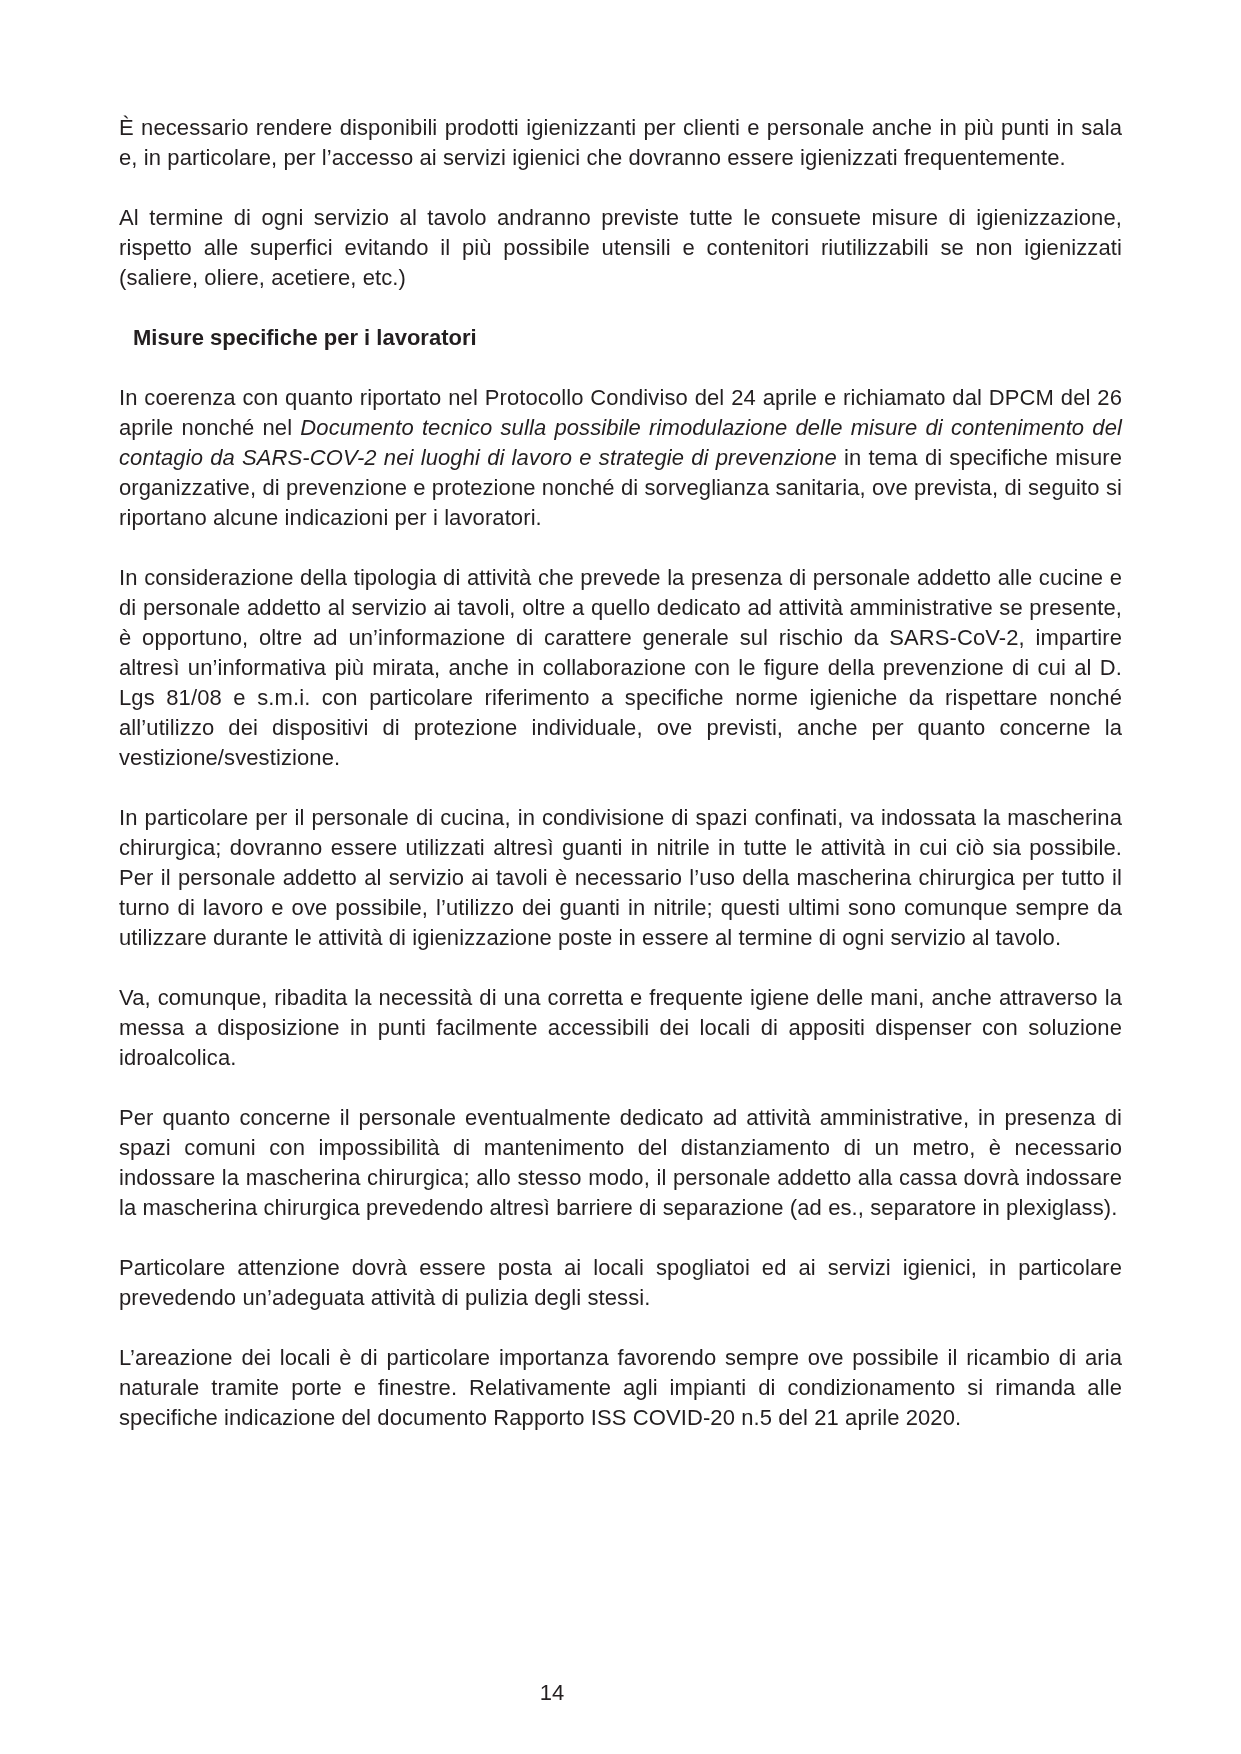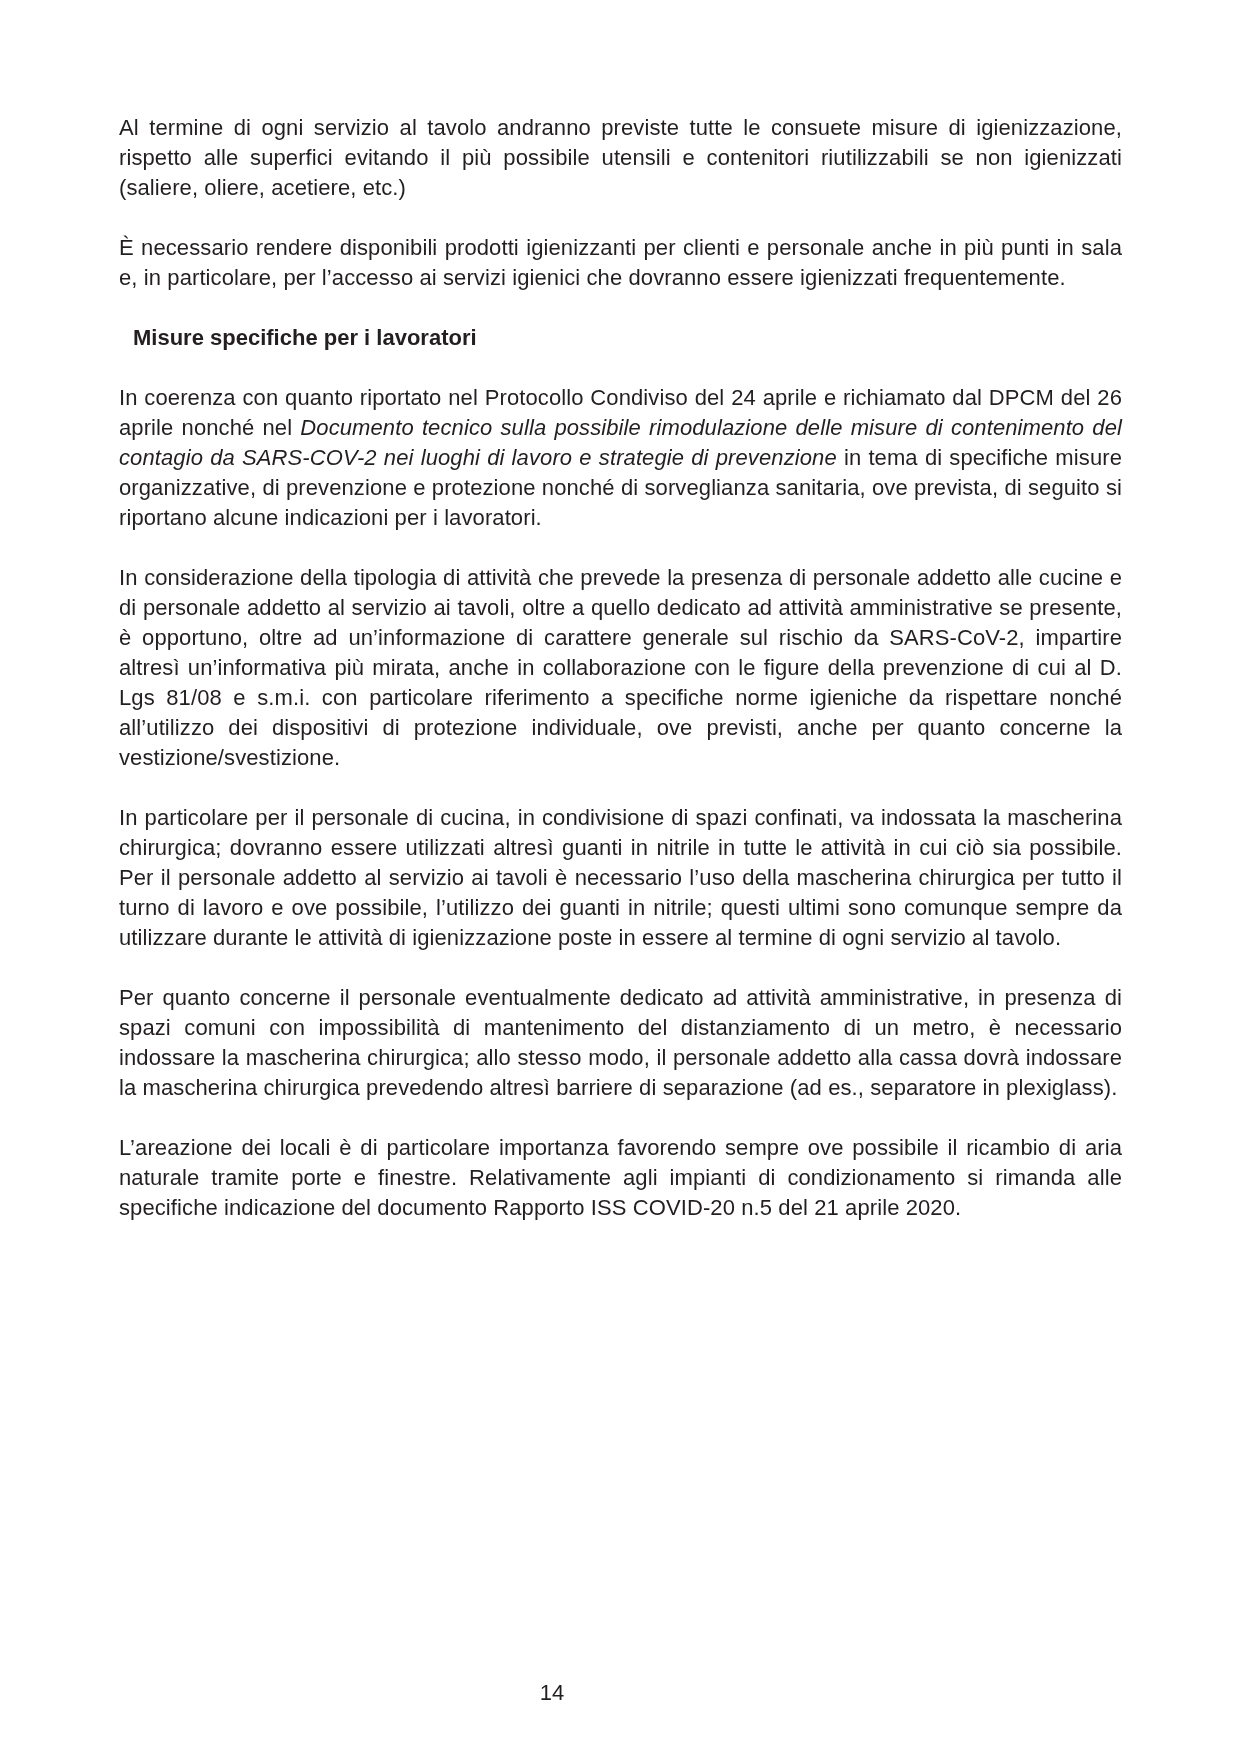--- a/index.html
+++ b/index.html
@@ -44,26 +44,28 @@
       text-align: center;
       font-size: 22px;
       line-height: 30px;
       color: #231f20;
     }
   </style>
 </head>
 <body>
 
 <div class="page">
+  <p class="para">È necessario rendere disponibili prodotti igienizzanti per clienti e personale anche in più punti in sala e, in particolare, per l’accesso ai servizi igienici che dovranno essere igienizzati frequentemente.</p>
   <p class="para">Al termine di ogni servizio al tavolo andranno previste tutte le consuete misure di igienizzazione, rispetto alle superfici evitando il più possibile utensili e contenitori riutilizzabili se non igienizzati (saliere, oliere, acetiere, etc.)</p>
-  <p class="para">È necessario rendere disponibili prodotti igienizzanti per clienti e personale anche in più punti in sala e, in particolare, per l’accesso ai servizi igienici che dovranno essere igienizzati frequentemente.</p>
 
   <h2 class="heading">Misure specifiche per i lavoratori</h2>
 
   <p class="para"><span>In coerenza con quanto riportato nel Protocollo Condiviso del 24 aprile e richiamato dal DPCM del 26 aprile nonché nel </span><em>Documento tecnico sulla possibile rimodulazione delle misure di contenimento del contagio da SARS-COV-2 nei luoghi di lavoro e strategie di prevenzione</em><span> in tema di specifiche misure organizzative, di prevenzione e protezione nonché di sorveglianza sanitaria, ove prevista, di seguito si riportano alcune indicazioni per i lavoratori.</span></p>
 
   <p class="para">In considerazione della tipologia di attività che prevede la presenza di personale addetto alle cucine e di personale addetto al servizio ai tavoli, oltre a quello dedicato ad attività amministrative se presente, è opportuno, oltre ad un’informazione di carattere generale sul rischio da SARS-CoV-2, impartire altresì un’informativa più mirata, anche in collaborazione con le figure della prevenzione di cui al D. Lgs 81/08 e s.m.i. con particolare riferimento a specifiche norme igieniche da rispettare nonché all’utilizzo dei dispositivi di protezione individuale, ove previsti, anche per quanto concerne la vestizione/svestizione.</p>
   <p class="para">In particolare per il personale di cucina, in condivisione di spazi confinati, va indossata la mascherina chirurgica; dovranno essere utilizzati altresì guanti in nitrile in tutte le attività in cui ciò sia possibile. Per il personale addetto al servizio ai tavoli è necessario l’uso della mascherina chirurgica per tutto il turno di lavoro e ove possibile, l’utilizzo dei guanti in nitrile; questi ultimi sono comunque sempre da utilizzare durante le attività di igienizzazione poste in essere al termine di ogni servizio al tavolo.</p>
+  <p class="para">Va, comunque, ribadita la necessità di una corretta e frequente igiene delle mani, anche attraverso la messa a disposizione in punti facilmente accessibili dei locali di appositi dispenser con soluzione idroalcolica.</p>
   <p class="para">Per quanto concerne il personale eventualmente dedicato ad attività amministrative, in presenza di spazi comuni con impossibilità di mantenimento del distanziamento di un metro, è necessario indossare la mascherina chirurgica; allo stesso modo, il personale addetto alla cassa dovrà indossare la mascherina chirurgica prevedendo altresì barriere di separazione (ad es., separatore in plexiglass).</p>
+  <p class="para">Particolare attenzione dovrà essere posta ai locali spogliatoi ed ai servizi igienici, in particolare prevedendo un’adeguata attività di pulizia degli stessi.</p>
   <p class="para">L’areazione dei locali è di particolare importanza favorendo sempre ove possibile il ricambio di aria naturale tramite porte e finestre. Relativamente agli impianti di condizionamento si rimanda alle specifiche indicazione del documento Rapporto ISS COVID-20 n.5 del 21 aprile 2020.</p>
 </div>
 
 <div class="page-number">14</div>
 
 </body></html>

